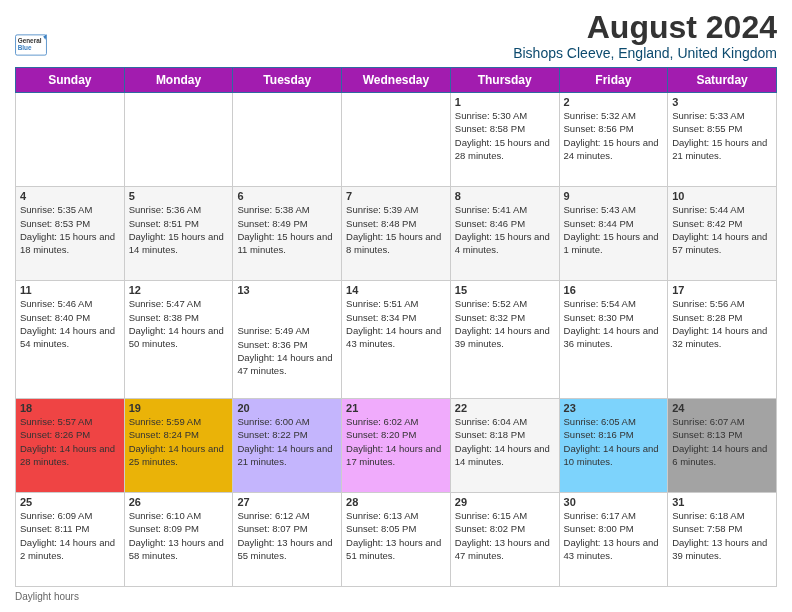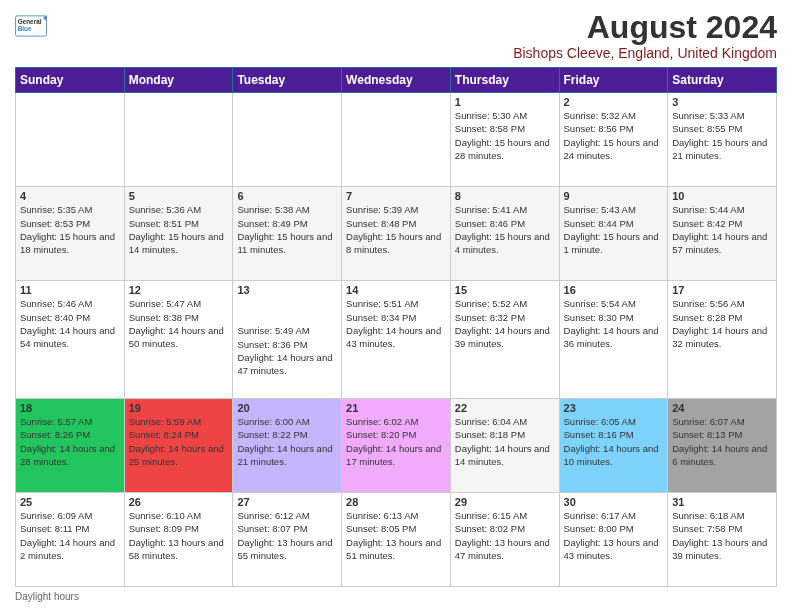--- a/index.html
+++ b/index.html
@@ -12,56 +12,56 @@
     }
     .page {
       width: 792px;
       height: 612px;
       padding: 10px 15px 10px 15px;
       display: flex;
       flex-direction: column;
     }
     .header {
       display: flex;
-      align-items: flex-start;
+      align-items: flex-end;
       justify-content: space-between;
       margin-bottom: 6px;
     }
     .logo {
       display: flex;
       align-items: center;
       gap: 4px;
     }
     .title-block {
       text-align: right;
     }
     .month-title {
       font-size: 32px;
       font-weight: bold;
       color: #333;
       line-height: 1.1;
     }
     .location {
       font-size: 14px;
-      color: #7f1d1d;
+      color: #0c4a6e;
     }
     .calendar {
       flex: 1;
       border: 1px solid #ccc;
       border-collapse: collapse;
       width: 100%;
       table-layout: fixed;
     }
     .calendar th {
-      background-color: #4c1d95;
+      background-color: #a21caf;
       color: #fff;
       font-size: 12px;
       font-weight: bold;
       padding: 5px 4px;
-      text-align: left;
+      text-align: center;
       border: 1px solid #2e6aa0;
     }
     .calendar td {
       border: 1px solid #ccc;
       vertical-align: top;
       padding: 3px 4px;
       font-size: 9.5px;
       color: #333;
       background: #fff;
       width: calc(100%/7);
@@ -228,27 +228,27 @@
 Daylight: 14 hours and 36 minutes.</div>
           </td>
           <td>
             <span class="day-num">17</span>
             <div class="day-info" style="white-space: pre-wrap;">Sunrise: 5:56 AM
 Sunset: 8:28 PM
 Daylight: 14 hours and 32 minutes.</div>
           </td>
         </tr>
         <tr>
-          <td style="background-color: #22c55e;">
+          <td style="background-color: #ef4444;">
             <span class="day-num">18</span>
             <div class="day-info" style="white-space: pre-wrap;">Sunrise: 5:57 AM
 Sunset: 8:26 PM
 Daylight: 14 hours and 28 minutes.</div>
           </td>
-          <td style="background-color: #ef4444;">
+          <td style="background-color: #eab308;">
             <span class="day-num">19</span>
             <div class="day-info" style="white-space: pre-wrap;">Sunrise: 5:59 AM
 Sunset: 8:24 PM
 Daylight: 14 hours and 25 minutes.</div>
           </td>
           <td style="background-color: #c4b5fd;">
             <span class="day-num">20</span>
             <div class="day-info" style="white-space: pre-wrap;">Sunrise: 6:00 AM
 Sunset: 8:22 PM
 Daylight: 14 hours and 21 minutes.</div>

